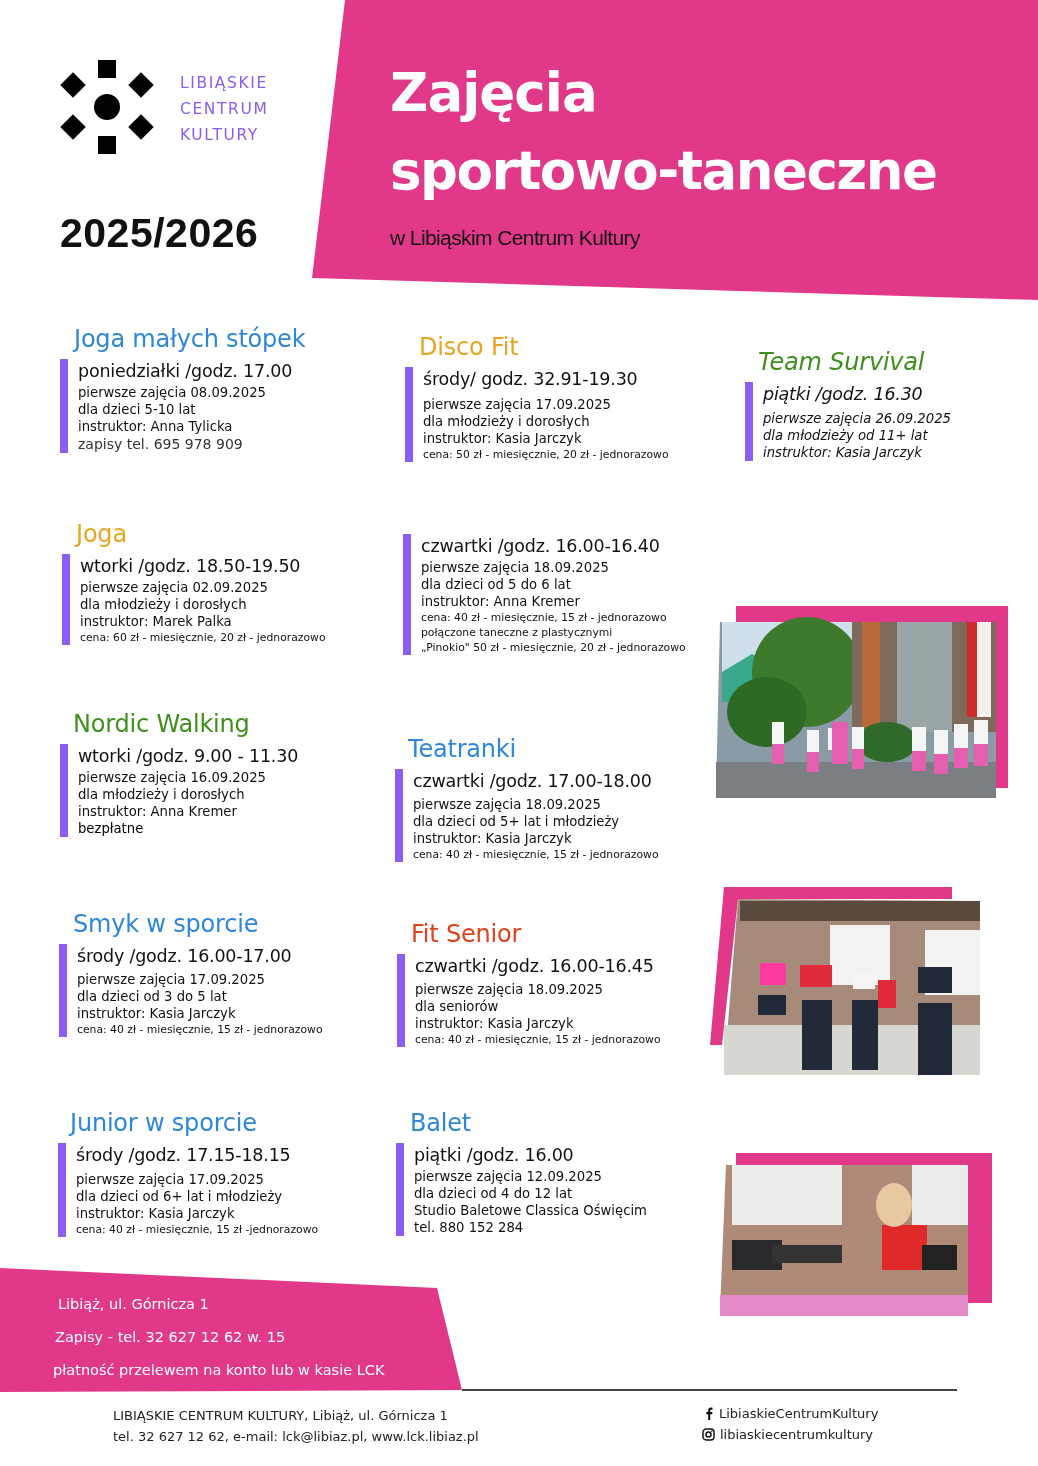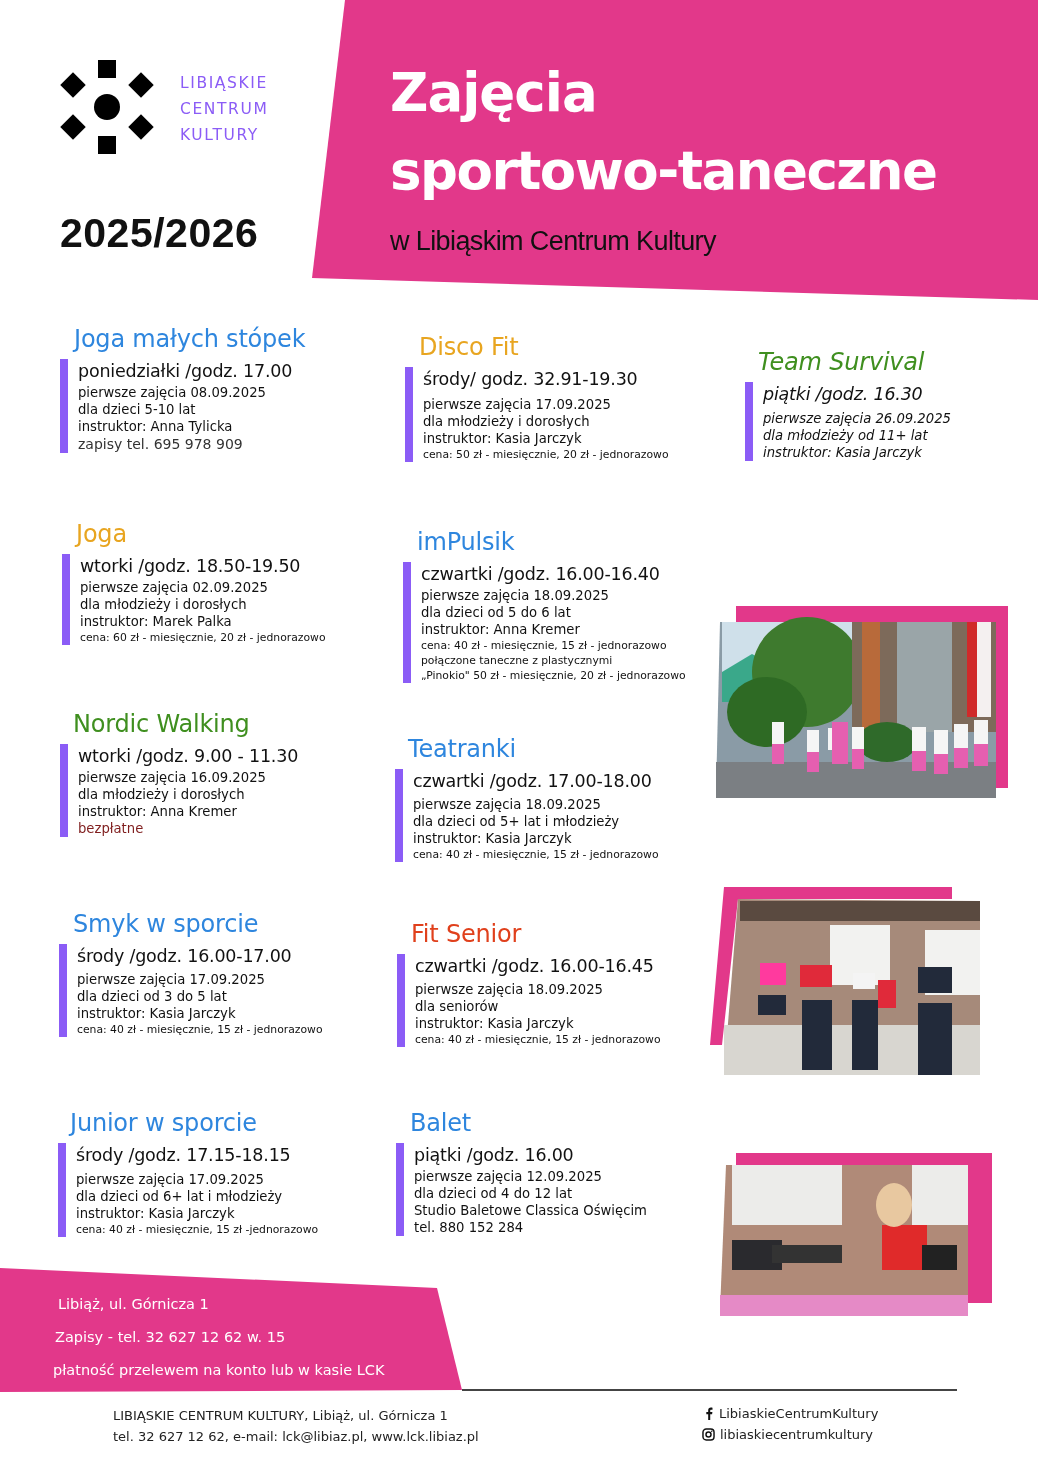--- a/index.html
+++ b/index.html
@@ -5,21 +5,21 @@
   * { box-sizing: border-box; margin: 0; padding: 0; }
   html, body { width: 1038px; height: 1466px; background: #ffffff; overflow: hidden; }
   body { position: relative; font-family: "DejaVu Sans", sans-serif; color: #1a1a1a; }
 
   .hero-bg { position: absolute; left: 0; top: 0; width: 1038px; height: 300px; }
   .logo { position: absolute; left: 58px; top: 58px; width: 100px; height: 100px; }
   .logo-text { position: absolute; left: 180px; top: 70px; font-family: "DejaVu Sans", sans-serif; font-size: 15.5px; letter-spacing: 1.6px; line-height: 26px; color: #8b5cf6; }
   .year { position: absolute; left: 60px; top: 210px; font-family: "Liberation Sans", sans-serif; font-size: 41px; font-weight: bold; color: #111; letter-spacing: 0.5px; }
   .title1 { position: absolute; left: 390px; top: 62px; font-family: "DejaVu Sans", sans-serif; font-size: 53px; font-weight: bold; color: #fff; letter-spacing: -1px; }
   .title2 { position: absolute; left: 390px; top: 140px; font-family: "DejaVu Sans", sans-serif; font-size: 53px; font-weight: bold; color: #fff; letter-spacing: -1.5px; }
-  .subtitle { position: absolute; left: 390px; top: 226px; font-family: "Liberation Sans", sans-serif; font-size: 27px; color: #111; letter-spacing: -0.6px; }
+  .subtitle { position: absolute; left: 390px; top: 226px; font-family: "Liberation Sans", sans-serif; font-size: 21px; color: #111; letter-spacing: -0.6px; }
 
   .card { position: absolute; }
   .card-title { font-family: "DejaVu Sans", sans-serif; font-size: 24px; font-weight: normal; white-space: nowrap; letter-spacing: -0.2px; }
   .card-body { margin-top: 6px; border-left: 8px solid #8b5cf6; padding-left: 10px; }
   .card-sched { font-size: 17.5px; font-weight: normal; color: #111; white-space: nowrap; line-height: 25px; letter-spacing: -0.2px; }
   .card-line { font-size: 13.2px; line-height: 17px; color: #111; white-space: nowrap; }
   .card-price { font-size: 10.8px; line-height: 15px; color: #111; white-space: nowrap; }
   .card-free { font-size: 13.2px; line-height: 17px; white-space: nowrap; }
   .card-gray { color: #333; font-size: 14px; line-height: 18px; }
 
@@ -93,40 +93,39 @@
   <div class="card-body">
     <div class="card-sched">wtorki /godz. 18.50-19.50</div>
     <div class="card-line">pierwsze zajęcia 02.09.2025</div>
     <div class="card-line">dla młodzieży i dorosłych</div>
     <div class="card-line">instruktor: Marek Palka</div>
     <div class="card-price">cena: 60 zł - miesięcznie, 20 zł - jednorazowo</div>
   </div>
 </div>
 
 <div class="card" style="left:403px; top:528px;">
-  <div class="card-title" style="color:#2e86de; margin-left:14px;">imPulsik</div>
   <div class="card-body">
     <div class="card-sched">czwartki /godz. 16.00-16.40</div>
     <div class="card-line">pierwsze zajęcia 18.09.2025</div>
     <div class="card-line">dla dzieci od 5 do 6 lat</div>
     <div class="card-line">instruktor: Anna Kremer</div>
     <div class="card-price">cena: 40 zł - miesięcznie, 15 zł - jednorazowo</div>
     <div class="card-price">połączone taneczne z plastycznymi</div>
     <div class="card-price">„Pinokio" 50 zł - miesięcznie, 20 zł - jednorazowo</div>
   </div>
 </div>
 
 <div class="card" style="left:60px; top:710px;">
   <div class="card-title" style="color:#3f8f1f; margin-left:13px;">Nordic Walking</div>
   <div class="card-body">
     <div class="card-sched">wtorki /godz. 9.00 - 11.30</div>
     <div class="card-line">pierwsze zajęcia 16.09.2025</div>
     <div class="card-line">dla młodzieży i dorosłych</div>
     <div class="card-line">instruktor: Anna Kremer</div>
-    <div class="card-free" style="color:#7f1d1d;">bezpłatne</div>
+    <div class="card-free" style="color:#000000;">bezpłatne</div>
   </div>
 </div>
 
 <div class="card" style="left:395px; top:735px;">
   <div class="card-title" style="color:#2e86de; margin-left:13px;">Teatranki</div>
   <div class="card-body">
     <div class="card-sched">czwartki /godz. 17.00-18.00</div>
     <div class="card-line" style="margin-top:2px;">pierwsze zajęcia 18.09.2025</div>
     <div class="card-line">dla dzieci od 5+ lat i młodzieży</div>
     <div class="card-line">instruktor: Kasia Jarczyk</div>

